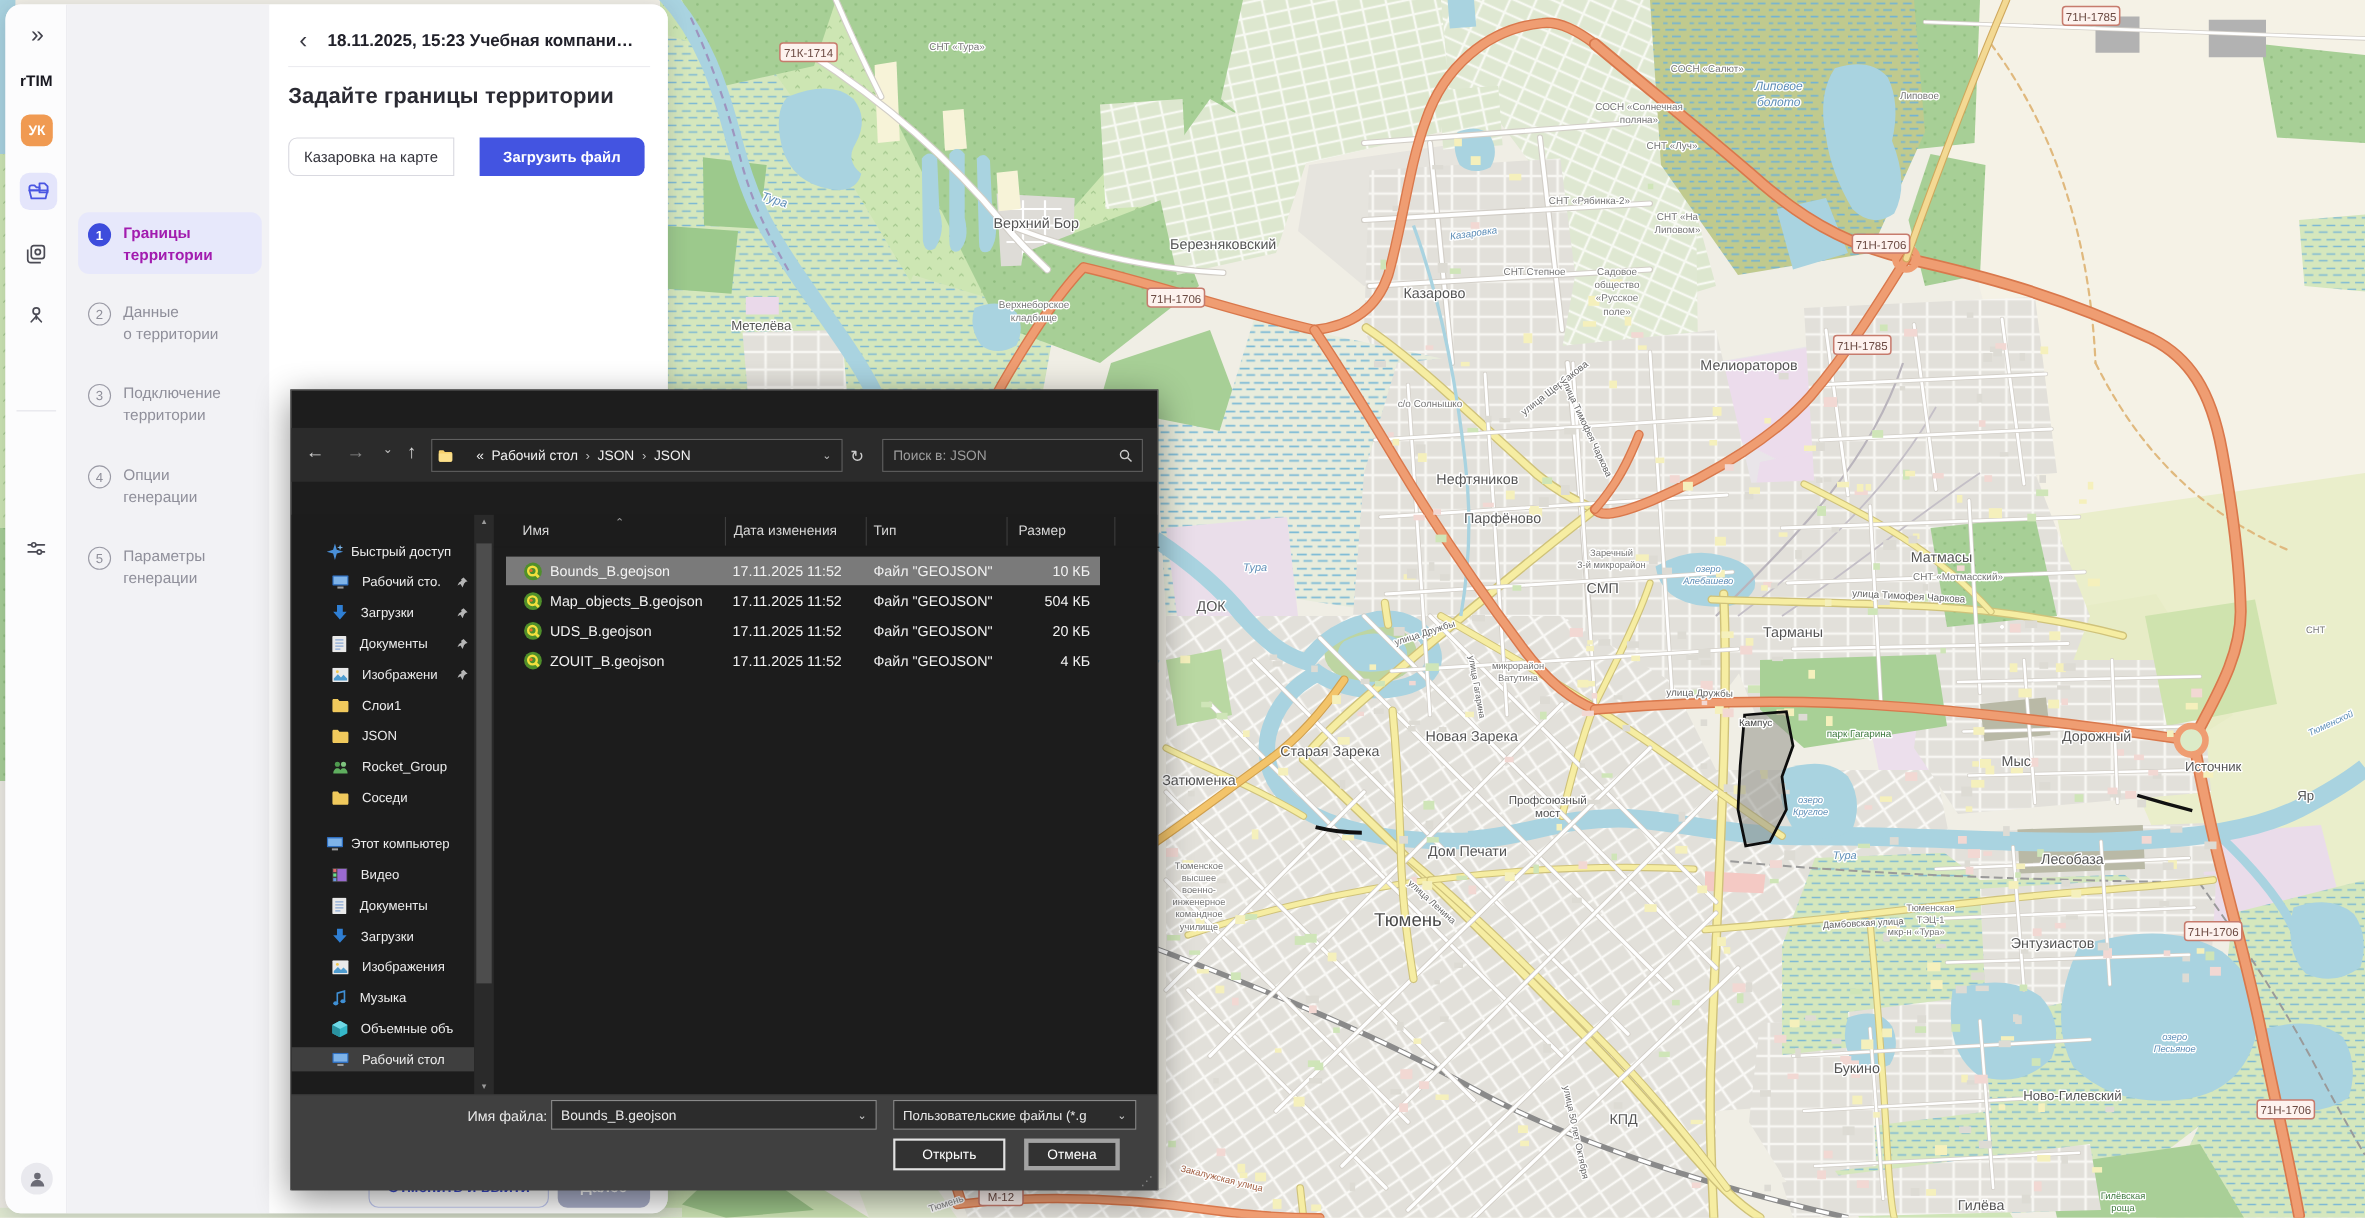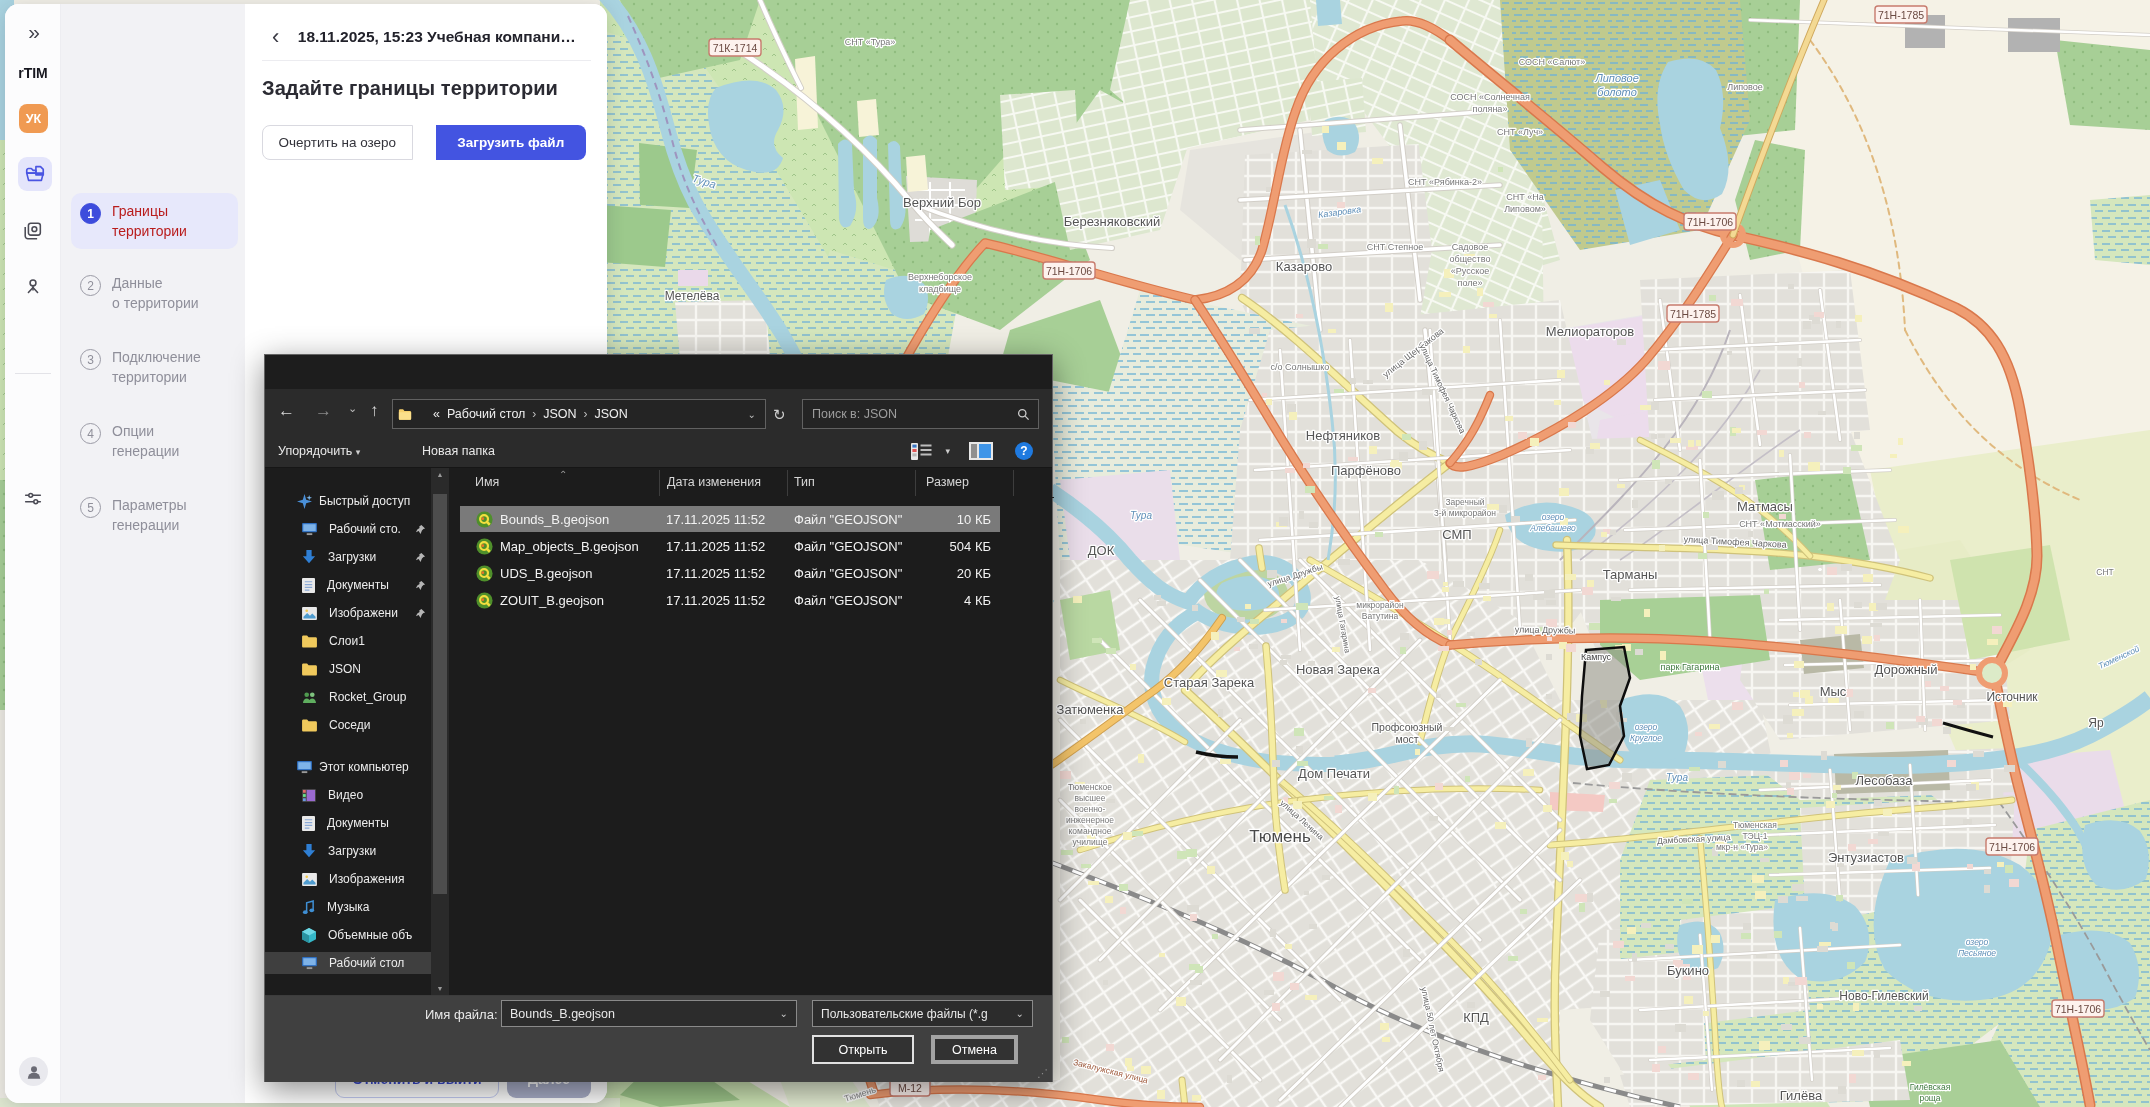--- a/index.html
+++ b/index.html
@@ -20,21 +20,21 @@
 .ricon:nth-of-type(6) { top:272px; }
 .rdiv { position:absolute; top:369px; left:10px; width:36px; border-top:1px solid #e3e3e8; }
 .avatar { position:absolute; top:1053px; left:14px; width:29px; height:29px; border-radius:50%; background:#e9e9ee; display:flex; align-items:center; justify-content:center; }
 
 .steps { position:absolute; left:56px; top:0; width:184px; height:100%; background:#f2f2f5; }
 .step { position:absolute; left:10px; width:167px; padding:8px 0 8px 9px; display:flex; }
 .step.active { background:#e7e8fb; border-radius:10px; }
 .snum { width:21px; height:21px; border-radius:50%; border:1.4px solid #9b9ba6; color:#8f8f9a; font-size:12px; display:flex; align-items:center; justify-content:center; flex:none; margin-top:2px; }
 .snum.on { background:#3d4cdc; border-color:#3d4cdc; color:#fff; font-weight:700; }
 .stxt { margin-left:11px; font-size:14px; line-height:20px; color:#8f8f9a; }
-.stxt.on { color:#b91c1c; font-weight:400; }
+.stxt.on { color:#a21caf; font-weight:700; }
 
 .panel { position:absolute; left:240px; top:0; width:362px; height:100%; background:#fff; border-radius:0 14px 14px 0; }
 .phead { position:absolute; top:20px; left:27px; }
 .back { font-size:22px; color:#3a3a44; margin-right:14px; vertical-align:-2px; }
 .ptitle { font-size:15.5px; font-weight:700; color:#22222b; }
 .pdiv { position:absolute; top:56px; left:17px; right:16px; border-top:1px solid #ececf0; }
 .h2 { position:absolute; top:73px; left:17px; font-size:20px; font-weight:700; color:#2b2b33; letter-spacing:.1px;}
 .toggle { position:absolute; top:121px; left:17px; width:324px; height:35px; display:flex; }
 .tbtn { width:162px; height:35px; font-size:13.5px; display:flex; align-items:center; justify-content:center; color:#33333b; }
 .tbtn.left { border:1px solid #d9d9e0; border-radius:8px 0 0 8px; background:#fff; }
@@ -1033,21 +1033,21 @@
   </div>
 
   <div class="panel">
     <div class="phead">
       <span class="back">‹</span>
       <span class="ptitle">18.11.2025, 15:23 Учебная компани…</span>
     </div>
     <div class="pdiv"></div>
     <div class="h2">Задайте границы территории</div>
     <div class="toggle">
-      <div class="tbtn left">Очертить на озеро</div>
+      <div class="tbtn left">Казаровка на карте</div>
       <div class="tbtn right sel">Загрузить файл</div>
     </div>
     <div class="bbar">
       <div class="cancel">Отменить и выйти</div>
       <div class="next">Далее</div>
     </div>
   </div>
 </div>
 
 <div class="dlg">
@@ -1065,40 +1065,20 @@
       <span class="adrv">⌄</span>
     </div>
     <span class="refresh">↻</span>
     <div class="searchbox">
         <span>Поиск в: JSON</span>
         <svg width="13" height="13" viewBox="0 0 16 16" fill="none" stroke="#cdcdcd" stroke-width="1.6">
           <circle cx="6.5" cy="6.5" r="4.5"></circle>
           <path d="M10 10l4.3 4.3"></path>
         </svg>
       </div>
-  </div>
-  <div class="toolrow">
-    <span class="torg">Упорядочить <i class="tsep">▾</i></span>
-    <span class="tnew">Новая папка</span>
-    <span class="tright">
-      <svg width="22" height="17" viewBox="0 0 22 17">
-          <rect x="0" y="0" width="7" height="17" rx="1" fill="#e8e8e8"></rect>
-          <rect x="1.4" y="1.6" width="4.2" height="3" fill="#3a76c4"></rect>
-          <rect x="1.4" y="6" width="4.2" height="3" fill="#e05555"></rect>
-          <rect x="1.4" y="10.4" width="4.2" height="3" fill="#b8b8b8"></rect>
-          <path d="M9.5 2.5h11M9.5 7h11M9.5 11.5h11" stroke="#bdbdbd" stroke-width="2"></path>
-        </svg>
-      <i class="tdown">▾</i>
-      <svg width="24" height="18" viewBox="0 0 24 18" style="margin-left:19px">
-          <rect width="24" height="18" fill="#e8e8e8"></rect>
-          <rect x="2" y="2" width="6" height="14" fill="#8f8f8f"></rect>
-          <rect x="10" y="2" width="12" height="14" fill="#3f95e8"></rect>
-        </svg>
-      <span class="help">?</span>
-    </span>
   </div>
   <div class="dbody">
     <div class="dnav">
       <div class="ni sect" style="top:22px">
           <svg class="ic" width="15" height="15" viewBox="0 0 16 16">
             <path d="M8 0l1.8 6.2L16 8l-6.2 1.8L8 16l-1.8-6.2L0 8l6.2-1.8z" fill="#4a90d9"></path>
             <path d="M13 1l.7 2.3L16 4l-2.3.7L13 7l-.7-2.3L10 4l2.3-.7z" fill="#7ab4e8"></path>
           </svg>
           <span>Быстрый доступ</span>
         </div>

